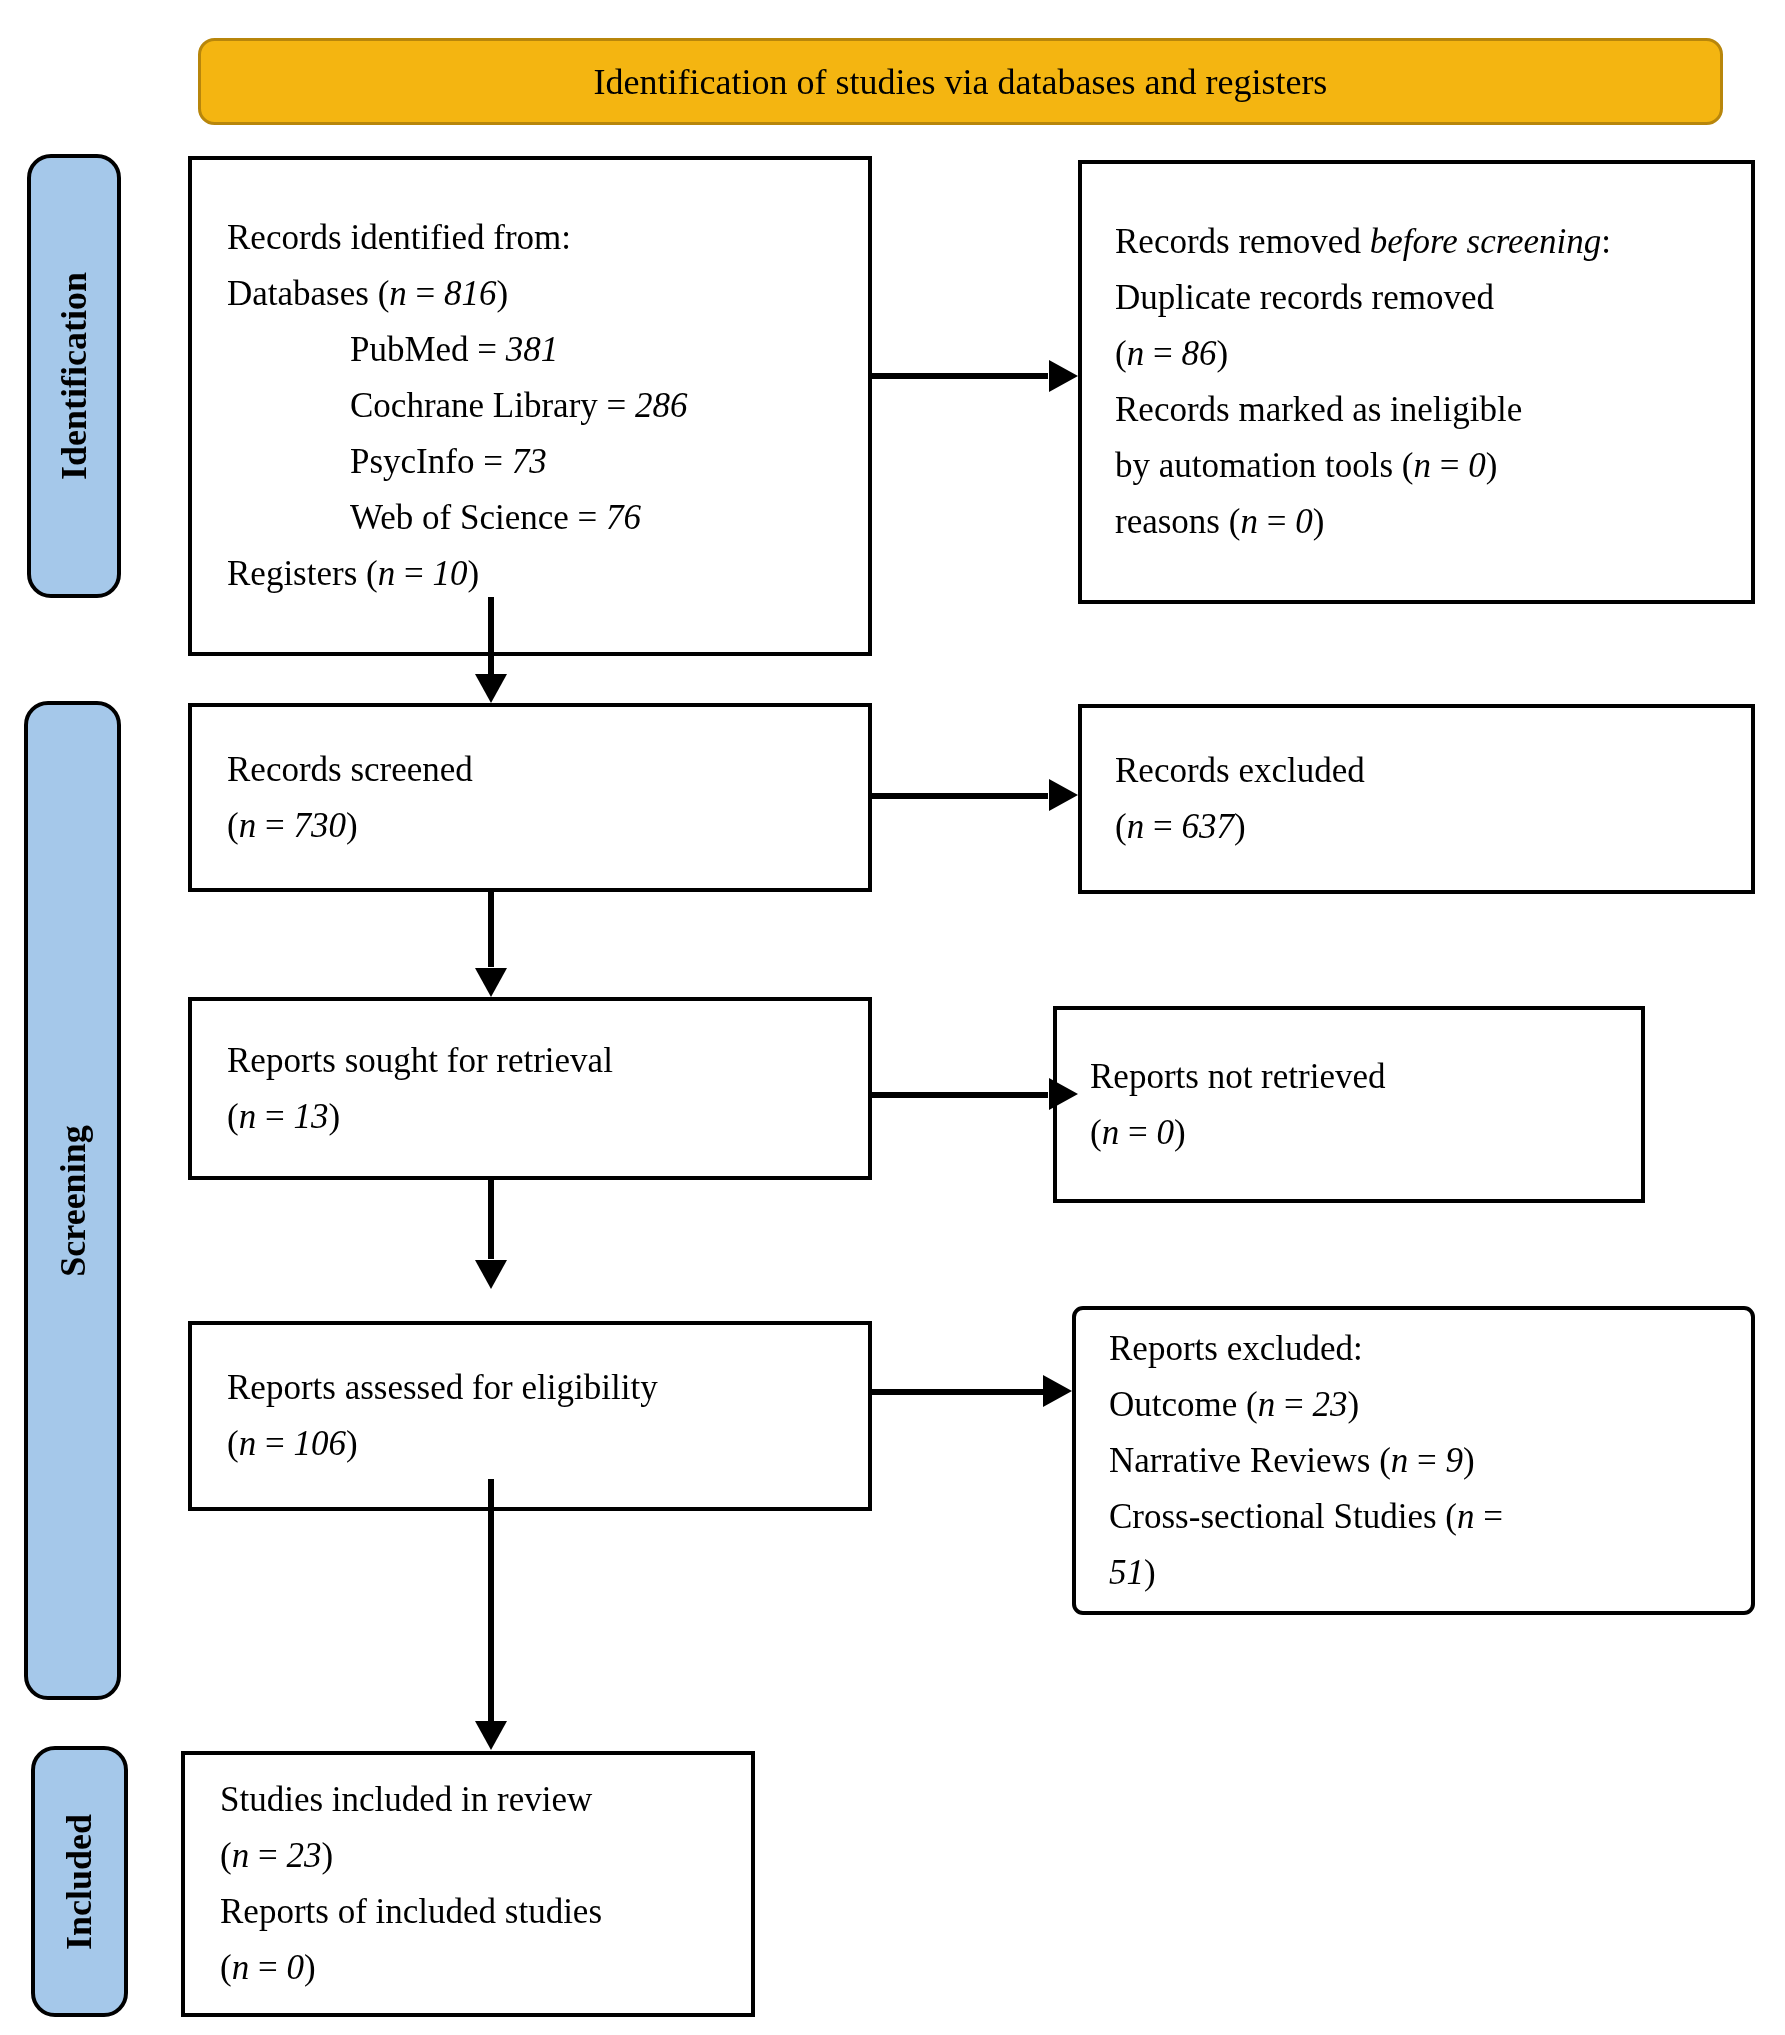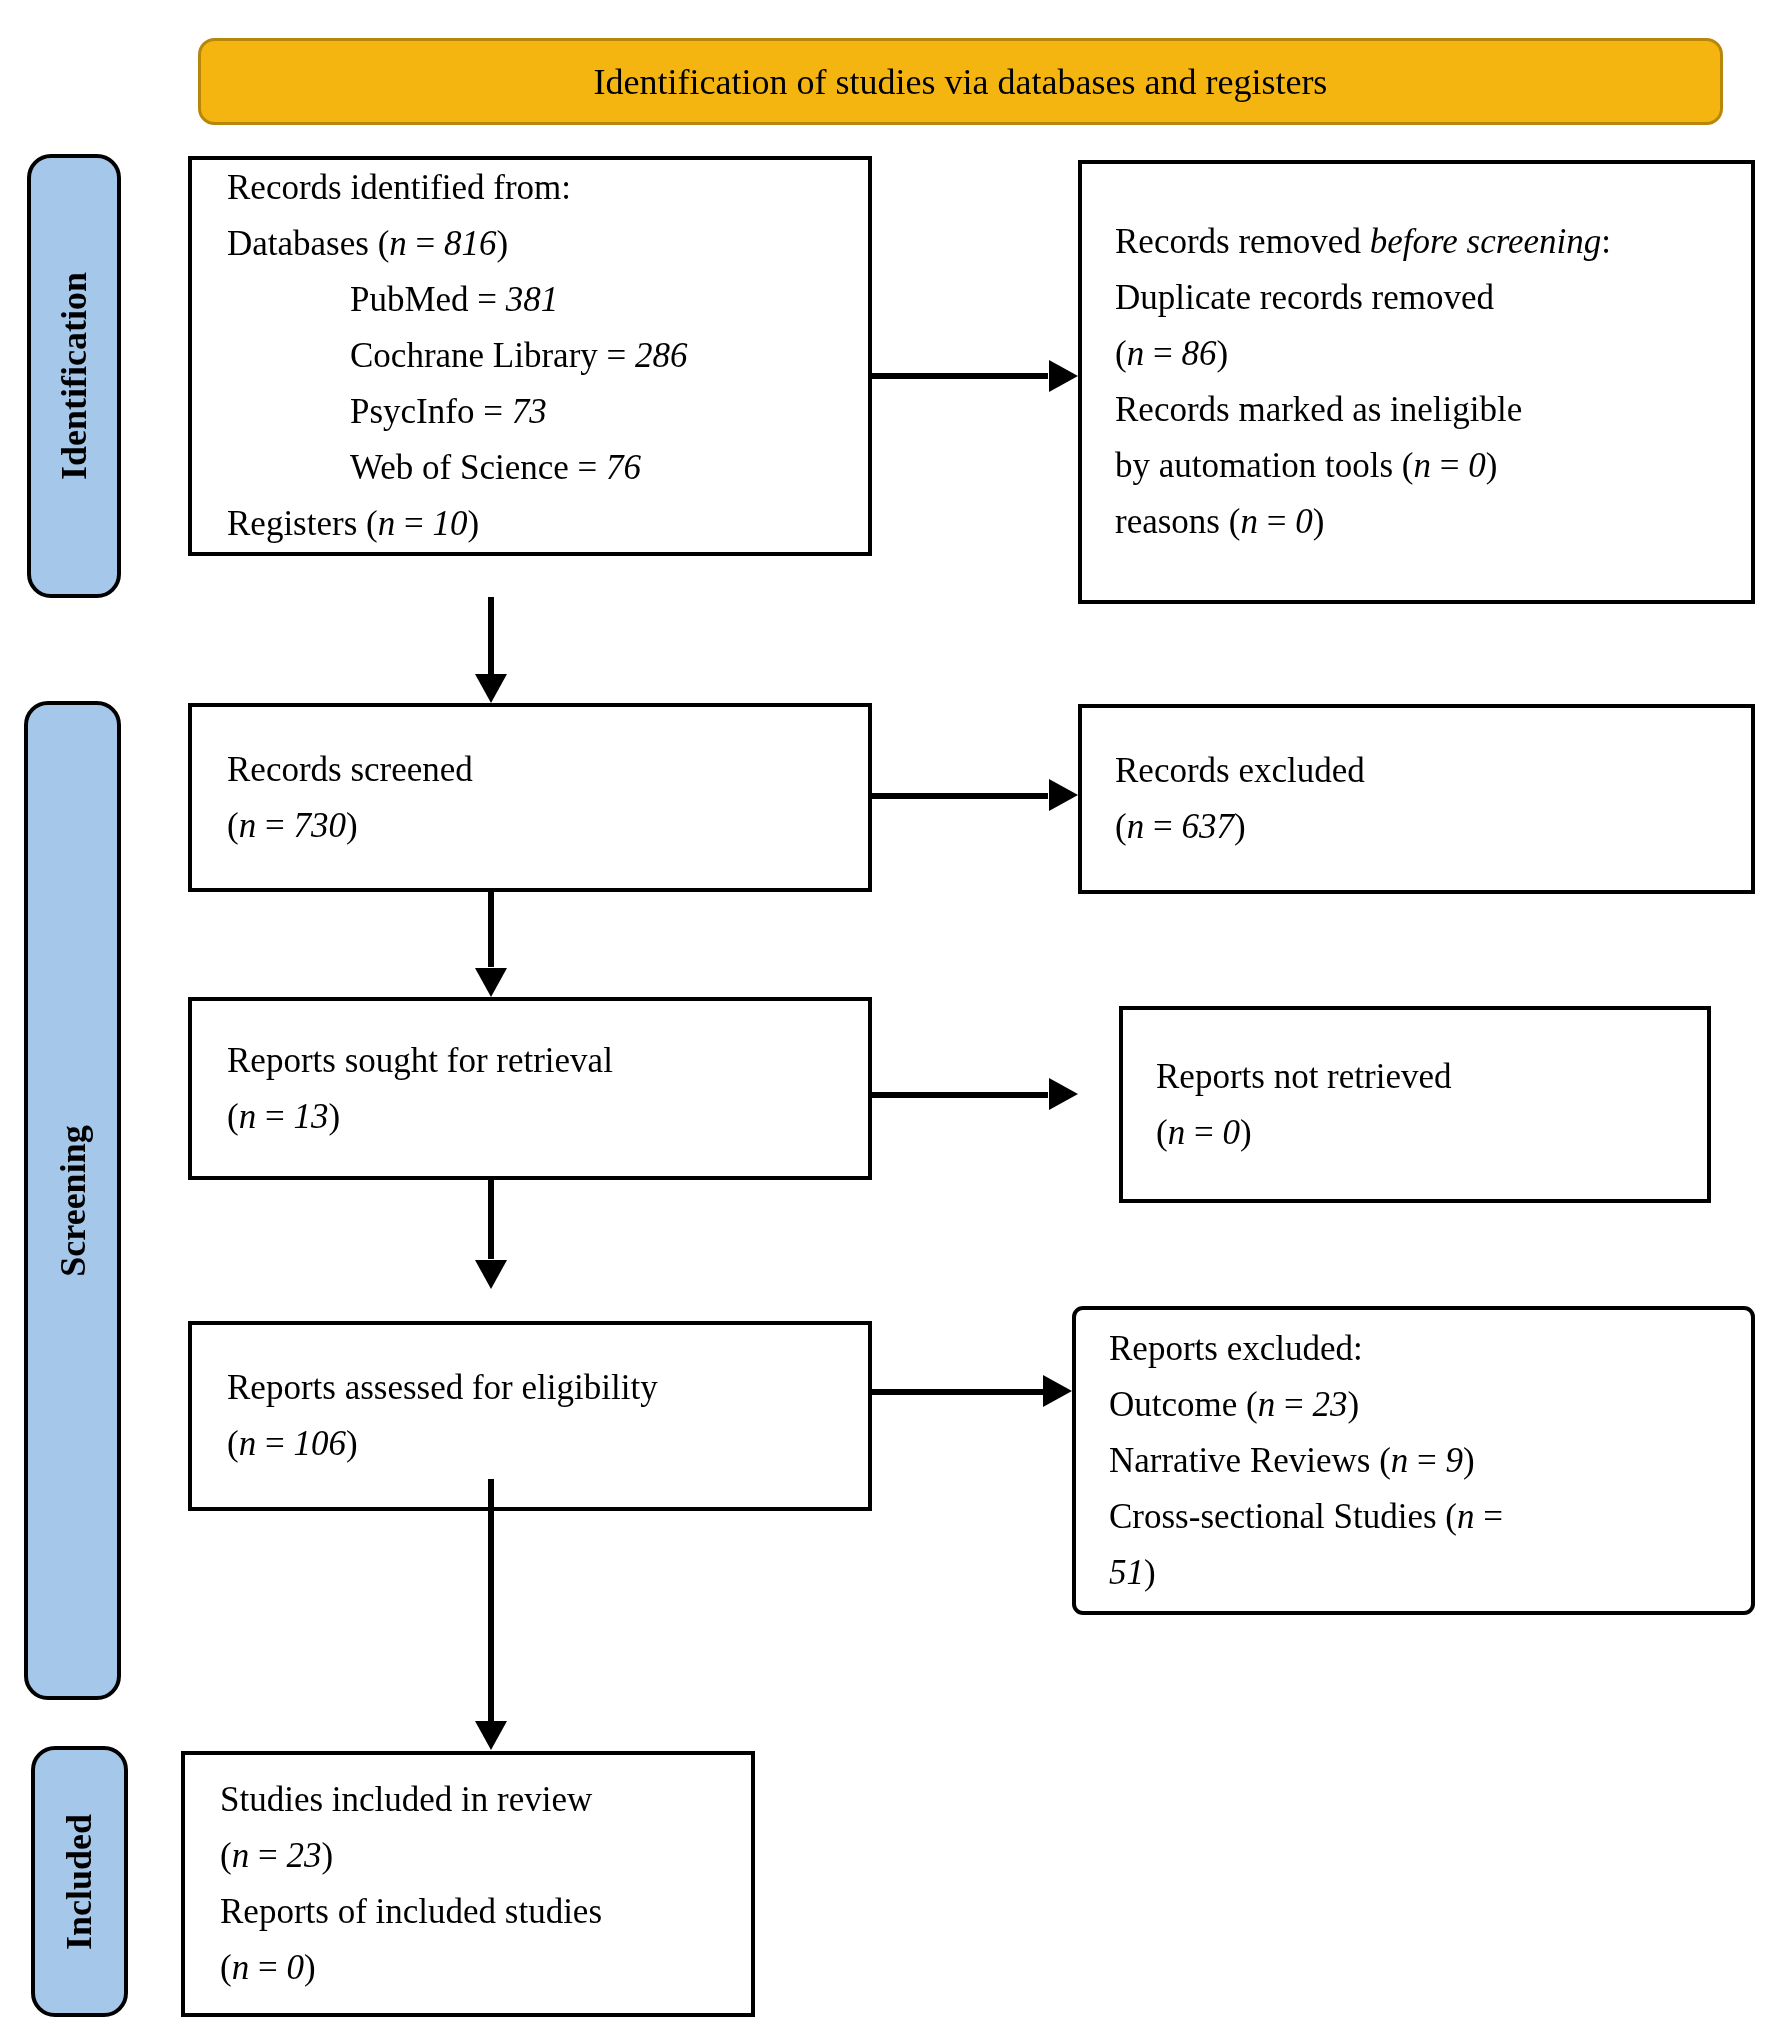--- a/index.html
+++ b/index.html
@@ -49,26 +49,26 @@
     display:flex; flex-direction:column; justify-content:center;
     font-size:35px; line-height:56px;
     padding:5.1px 9px 5.1px 35px;
   }
   .box.right{padding-left:33px;}
   .tl{white-space:nowrap;}
   .ind0{margin-left:0;}
   .ind1{}
   .ind2{margin-left:123px;}
   .it{font-style:italic;}
-  #box-identified        {left:188px;  top:156px;  width:684px; height:400px;}
+  #box-identified        {left:188px;  top:156px;  width:684px; height:500px;}
   #box-removed           {left:1078px; top:160px;  width:677px; height:444px;}
   #box-screened          {left:188px;  top:703px; width:684px; height:189px;}
   #box-excluded          {left:1078px; top:704px; width:677px; height:190px;}
   #box-sought            {left:188px;  top:997px; width:684px; height:183px;}
-  #box-not-retrieved     {left:1119px; top:1006px; width:592px; height:197px;}
+  #box-not-retrieved     {left:1053px; top:1006px; width:592px; height:197px;}
   #box-assessed          {left:188px;  top:1289px; width:684px; height:190px;margin-top:32px;}
   #box-reports-excluded  {left:1072px; top:1306px; width:683px; height:309px; line-height:56px;border-radius:11px;}
   #box-included-studies  {left:181px;  top:1751px; width:574px; height:266px;}
   
   .h-line{position:absolute; height:5.7px; background:#000;}
   .h-head{position:absolute; width:0; height:0;
           border-top:16.6px solid transparent; border-bottom:16.6px solid transparent;
           border-left:29px solid #000;}
   .v-line{position:absolute; width:5.7px; background:#000;}
   .v-head{position:absolute; width:0; height:0;

